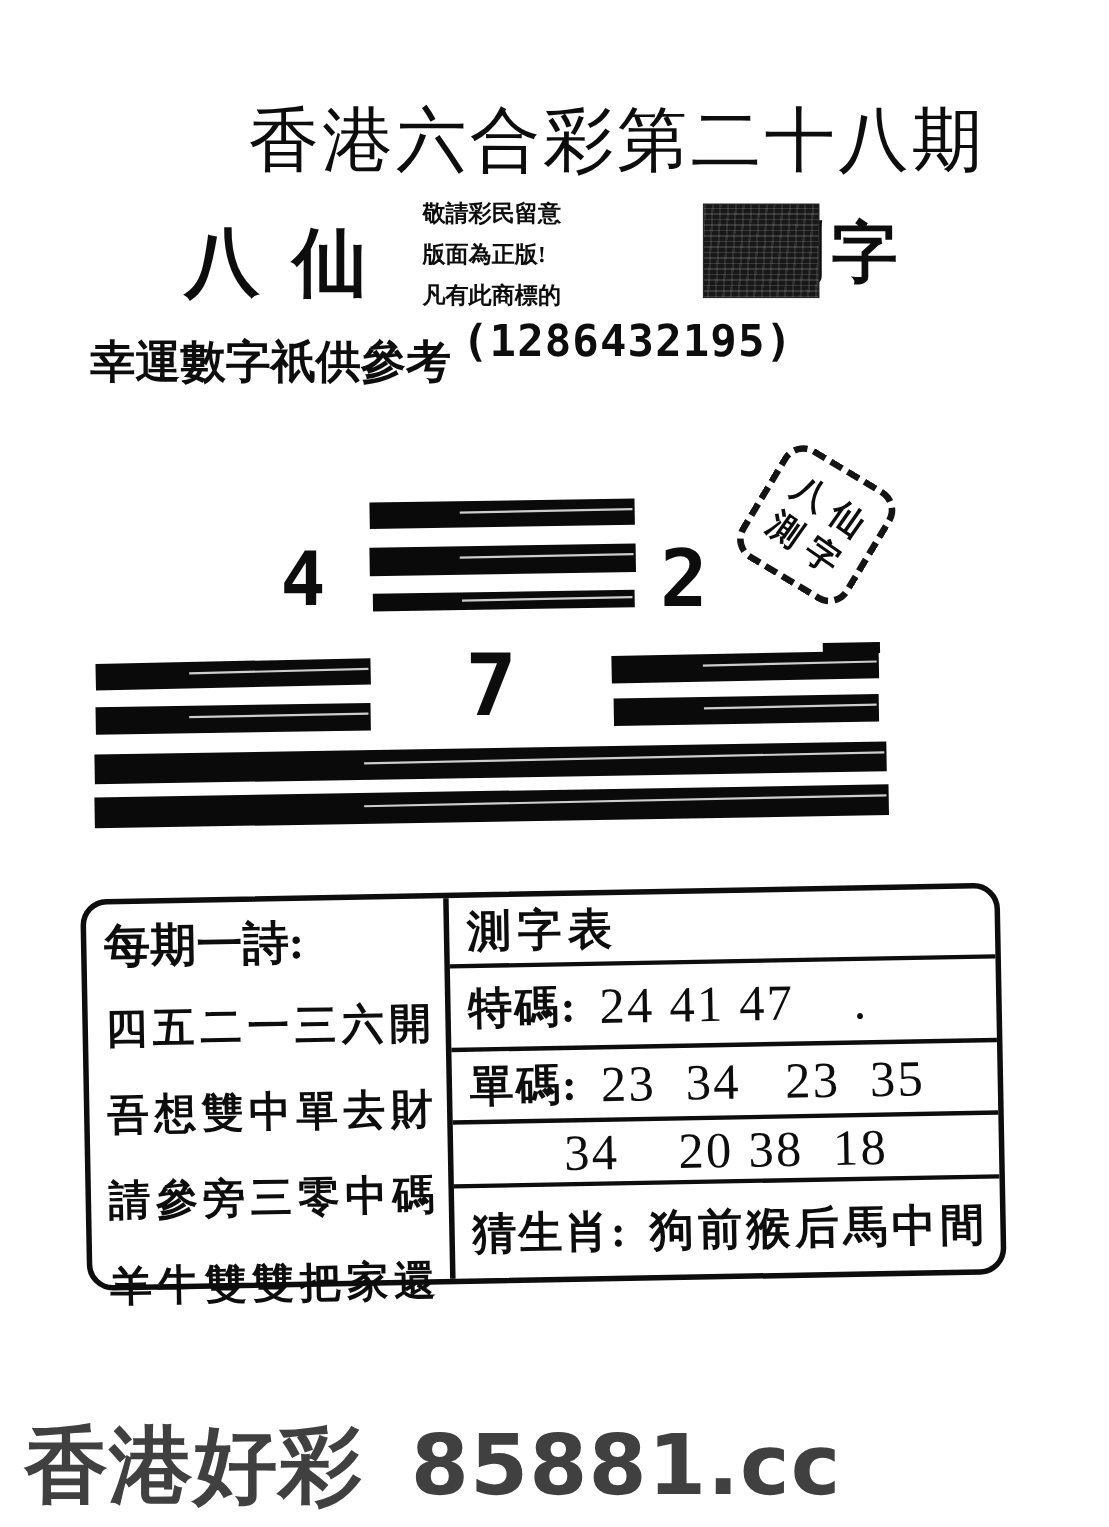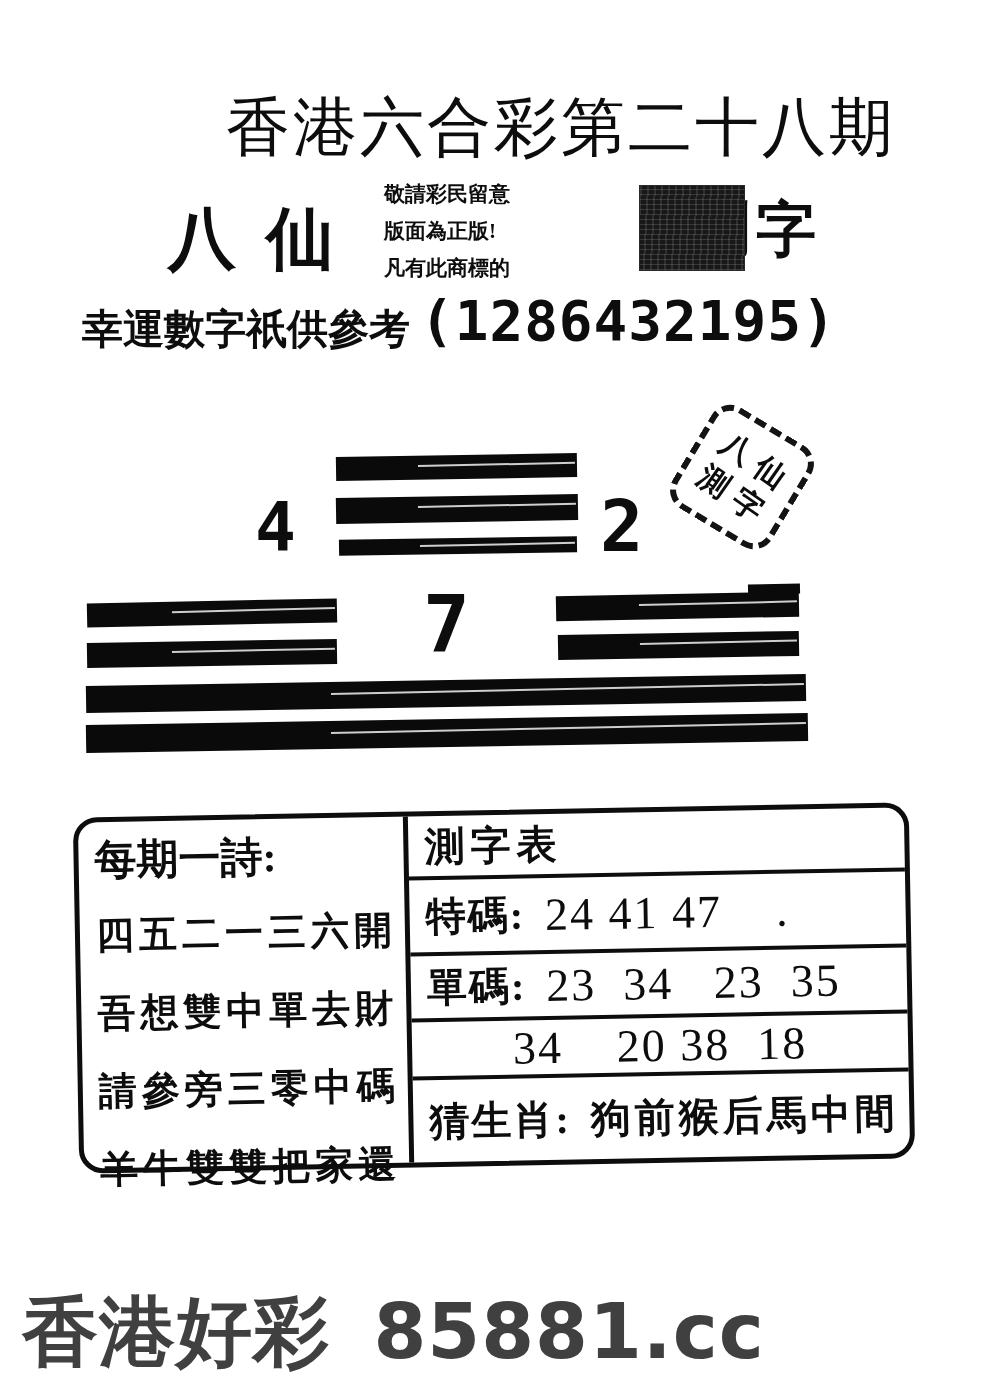--- a/index.html
+++ b/index.html
@@ -25,21 +25,21 @@
     background:#181818;
     background-image:
       repeating-linear-gradient(0deg, rgba(255,255,255,.14) 0 1px, transparent 1px 5px),
       repeating-linear-gradient(93deg, rgba(255,255,255,.10) 0 2px, transparent 2px 7px);
     box-shadow:0 0 0 1px #2a2a2a;
   }
   .trademark{left:690px;top:190px;z-index:2;font-size:60px;font-weight:700;letter-spacing:6px;white-space:nowrap;}
 
   .lucky-label{left:82px;top:302px;font-size:41px;font-weight:700;white-space:nowrap;}
   .lucky-value{
-    left:420px;top:288px;font-size:56px;font-weight:600;letter-spacing:1px;
+    left:420px;top:288px;font-size:40px;font-weight:600;letter-spacing:1px;
     font-family:"DejaVu Sans Mono", monospace;white-space:nowrap;
   }
 
   
   .bar{position:absolute;background:#0a0a0a;}
   .bar.streak::before{
     content:"";position:absolute;left:34%;right:2px;top:36%;height:2px;
     background:rgba(255,255,255,.8);transform:rotate(-.25deg);
   }
   .digit{

